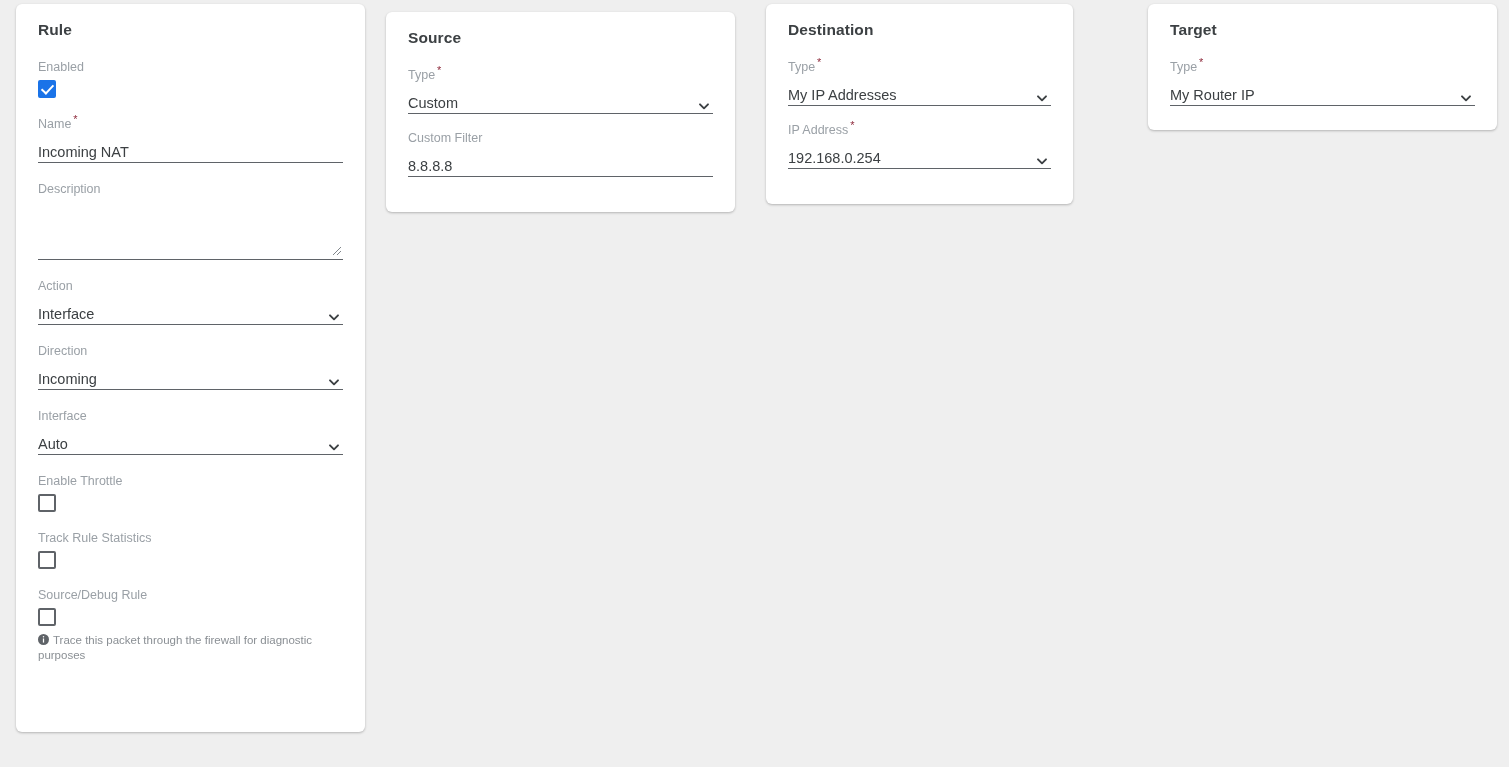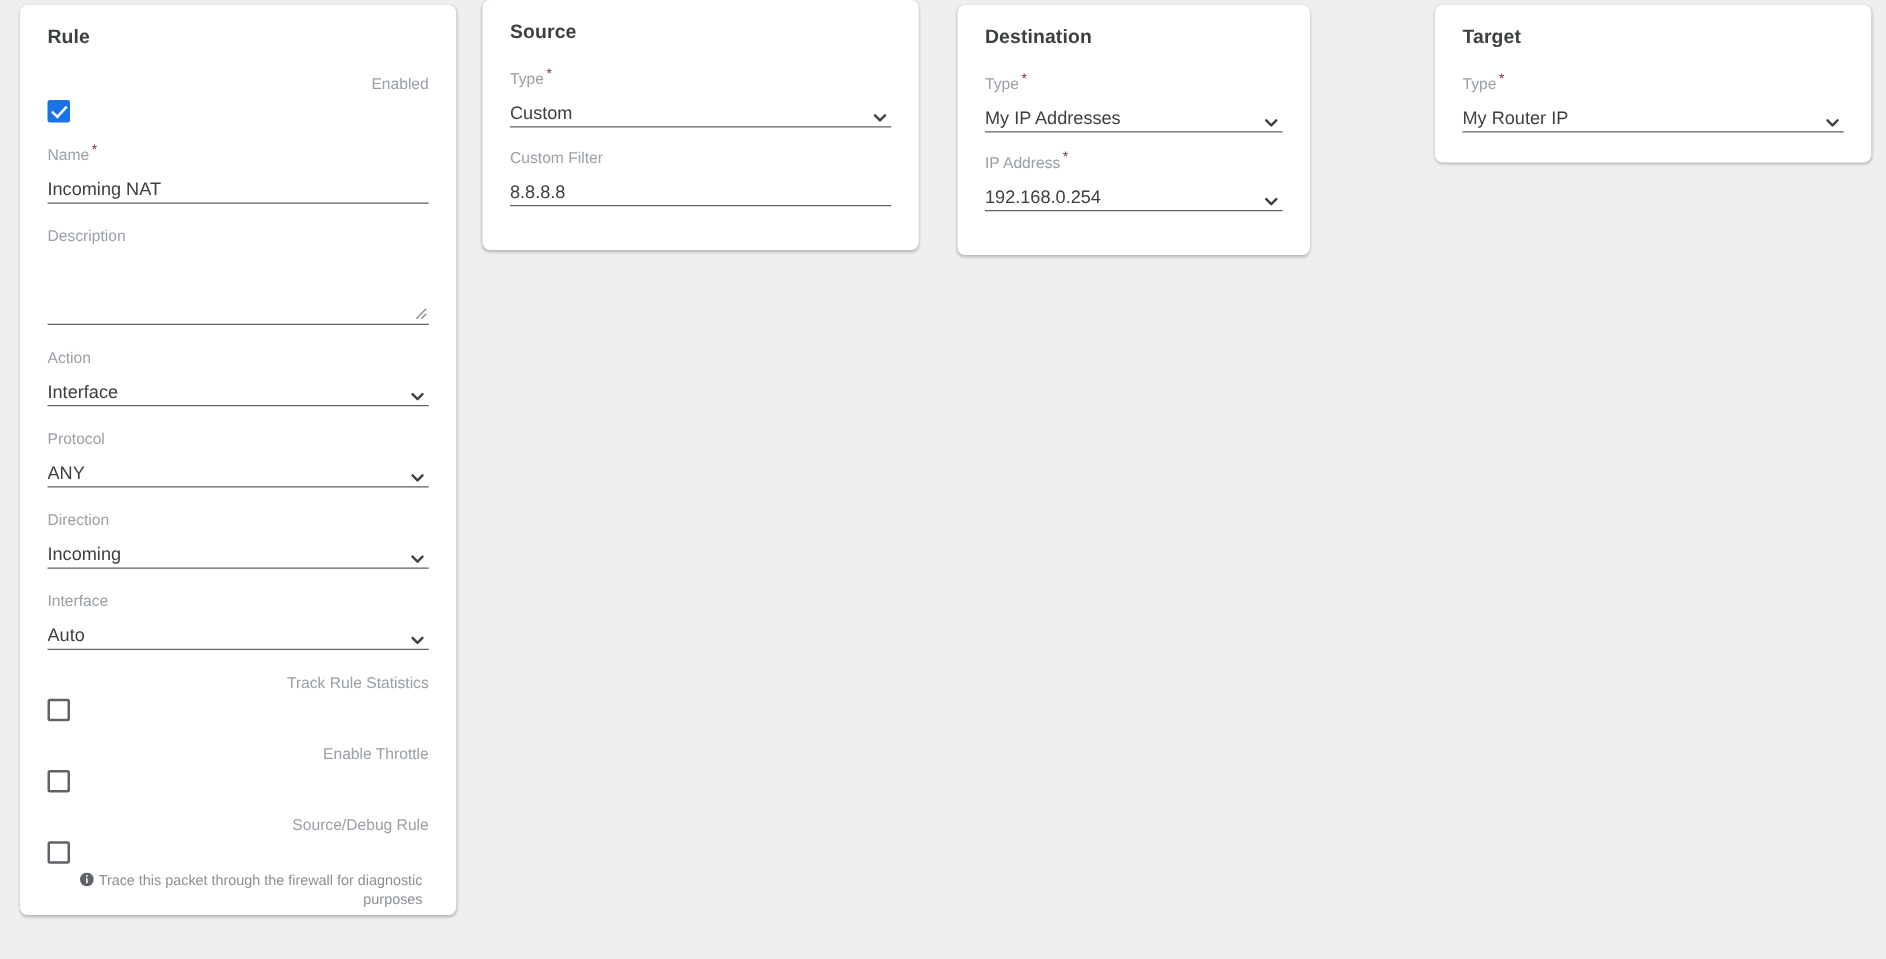--- a/index.html
+++ b/index.html
@@ -24,22 +24,22 @@
   
   .card {
     position: absolute;
     background: #ffffff;
     border-radius: 6px;
     box-shadow: 0 1px 3px rgba(0,0,0,0.16), 0 1px 2px rgba(0,0,0,0.10);
     box-sizing: border-box;
     padding: 16px 22px 18px 22px;
   }
   .card-rule        { left: 16px;    top: 4px;  width: 349px; height: 728px; }
-  .card-source      { left: 386px;  top: 0;  width: 349px; height: 200px; }
-  .card-destination { left: 766px;  top: 4px;  width: 282px; height: 200px; }
+  .card-source      { left: 386px;  top: 12px;  width: 349px; height: 200px; }
+  .card-destination { left: 766px;  top: 4px;  width: 307px; height: 200px; }
   .card-target      { left: 1148px; top: 4px;  width: 349px; height: 126px; }
 
   .card-title {
     font-size: 15.5px;
     font-weight: bold;
     color: #3c4043;
     letter-spacing: 0.1px;
     margin: 0 0 20px 0;
     line-height: 19px;
   }
@@ -100,21 +100,21 @@
   }
   .resize-handle {
     position: absolute;
     right: 1px;
     bottom: 3px;
     width: 10px;
     height: 10px;
   }
 
   
-  .cb-field { margin-bottom: 18px; text-align: right; }
+  .cb-field { margin-bottom: 18px; }
   .checkbox {
     width: 18px;
     height: 18px;
     box-sizing: border-box;
     border: 2px solid #5f6368;
     border-radius: 2px;
     background: #ffffff;
     display: block;
   }
   .checkbox.checked {
@@ -187,57 +187,48 @@
     <div class="field">
       <span class="field-label">Action</span>
       <div class="control">
         <span class="value">Interface</span>
         <svg class="chevron" viewBox="0 0 14 14">
           <path d="M3 5.3 L7 9.3 L11 5.3" stroke="#3c4043" stroke-width="1.9" fill="none" stroke-linecap="round" stroke-linejoin="round"></path>
         </svg>
       </div>
     </div>
 
-    <div class="field">
-      <span class="field-label">Protocol</span>
-      <div class="control">
-        <span class="value">ANY</span>
-        <svg class="chevron" viewBox="0 0 14 14">
-          <path d="M3 5.3 L7 9.3 L11 5.3" stroke="#3c4043" stroke-width="1.9" fill="none" stroke-linecap="round" stroke-linejoin="round"></path>
-        </svg>
-      </div>
-    </div>
 
     <div class="field">
       <span class="field-label">Direction</span>
       <div class="control">
         <span class="value">Incoming</span>
         <svg class="chevron" viewBox="0 0 14 14">
           <path d="M3 5.3 L7 9.3 L11 5.3" stroke="#3c4043" stroke-width="1.9" fill="none" stroke-linecap="round" stroke-linejoin="round"></path>
         </svg>
       </div>
     </div>
 
     <div class="field">
       <span class="field-label">Interface</span>
       <div class="control">
         <span class="value">Auto</span>
         <svg class="chevron" viewBox="0 0 14 14">
           <path d="M3 5.3 L7 9.3 L11 5.3" stroke="#3c4043" stroke-width="1.9" fill="none" stroke-linecap="round" stroke-linejoin="round"></path>
         </svg>
       </div>
+    </div>
+
+    <div class="cb-field">
+      <span class="field-label">Enable Throttle</span>
+      <span class="checkbox"></span>
     </div>
 
     <div class="cb-field">
       <span class="field-label">Track Rule Statistics</span>
-      <span class="checkbox"></span>
-    </div>
-
-    <div class="cb-field">
-      <span class="field-label">Enable Throttle</span>
       <span class="checkbox"></span>
     </div>
 
     <div class="cb-field">
       <span class="field-label">Source/Debug Rule</span>
       <span class="checkbox"></span>
       <span class="hint"><svg class="info-icon" viewBox="0 0 16 16">
             <circle cx="8" cy="8" r="8" fill="#5f6368"></circle>
             <rect x="7.1" y="6.5" width="1.8" height="6" fill="#ffffff"></rect>
             <circle cx="8" cy="4.1" r="1.1" fill="#ffffff"></circle>

